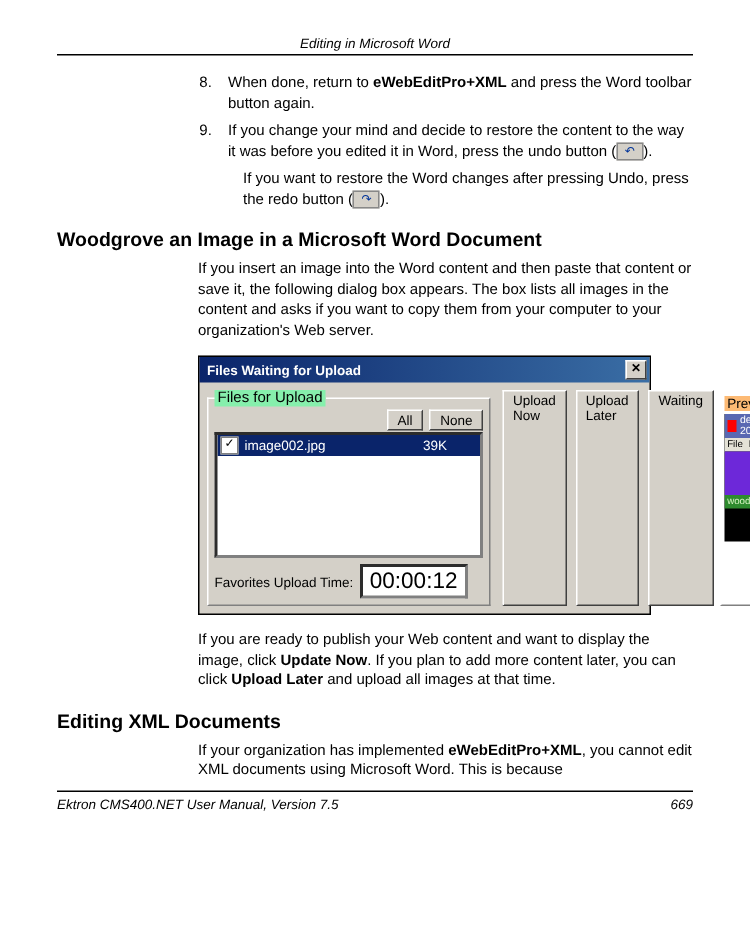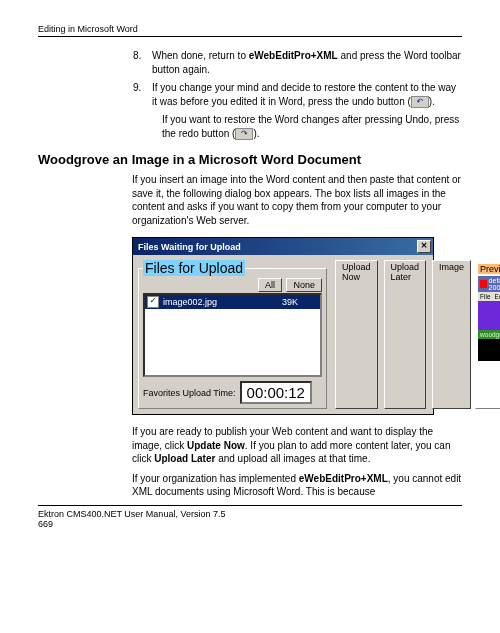--- a/index.html
+++ b/index.html
@@ -10,21 +10,22 @@
     font-family: Arial, Helvetica, sans-serif;
     font-size: 10px;
     background: #ffffff;
     color: #000000;
     position: relative;
   }
   .page {
     padding: 24px 38px 20px 38px;
   }
   .header-right {
-    text-align: left;
+    text-align: center;
+    font-style: italic;
     font-size: 9px;
     margin-bottom: 2px;
   }
   hr.top {
     border: none;
     border-top: 1px solid #000;
     margin: 2px 0 12px 0;
   }
   hr.bottom {
     border: none;
@@ -112,23 +113,23 @@
   fieldset.files {
     flex: 1;
     border: 1px solid #808080;
     border-top-color: #fff;
     border-left-color: #fff;
     margin: 0;
     padding: 4px;
     position: relative;
   }
   fieldset.files legend {
-    font-size: 14px;
+    font-size: 10px;
     padding: 0 2px;
-    background: #7dd3fc;
+    background: #86efac;
   }
   .small-buttons {
     text-align: right;
     margin-bottom: 3px;
   }
   .btn {
     background: #d4d0c8;
     border: 1px solid #fff;
     border-right-color: #404040;
     border-bottom-color: #404040;
@@ -245,23 +246,23 @@
     flex: 1;
   }
   .preview-nav .nav2 {
     background: #0a246a;
     color: #fff;
     padding: 1px 3px;
   }
   .footer {
     display: flex;
     justify-content: space-between;
+    font-style: italic;
     font-size: 9px;
     margin-top: 0;
-    flex-direction: column;
   }
 </style>
 </head>
 <body>
 
 <div class="page">
   <div class="header-right">Editing in Microsoft Word</div>
   <hr class="top">
 
   <ol start="8">
@@ -298,21 +299,21 @@
             </div>
           </div>
           <div class="upload-time">
             <span>Favorites Upload Time:</span>
             <span class="time-box">00:00:12</span>
           </div>
         </fieldset>
         <div class="right-col">
           <span class="btn">Upload Now</span>
           <span class="btn">Upload Later</span>
-          <span class="btn">Image</span>
+          <span class="btn">Waiting</span>
           <fieldset class="preview">
             <legend>Preview</legend>
             <div class="preview-inner">
               <div class="preview-top">
                 <span class="e-icon"></span>
                 <span>default - WoodgroveNet 2002</span>
               </div>
               <div class="preview-menu">
                 <span>File</span>
                 <span>Edit</span>
@@ -330,20 +331,21 @@
               </div>
             </div>
           </fieldset>
         </div>
       </div>
     </div>
   </div>
 
   <p class="body-para">If you are ready to publish your Web content and want to display the image, click <b>Update Now</b>. If you plan to add more content later, you can click <b>Upload Later</b> and upload all images at that time.</p>
 
+  <h2 class="section">Editing XML Documents</h2>
   <p class="body-para">If your organization has implemented <b>eWebEditPro+XML</b>, you cannot edit XML documents using Microsoft Word. This is because</p>
 
   <hr class="bottom">
   <div class="footer">
     <span>Ektron CMS400.NET User Manual, Version 7.5</span>
     <span>669</span>
   </div>
 </div>
 
 </body></html>

